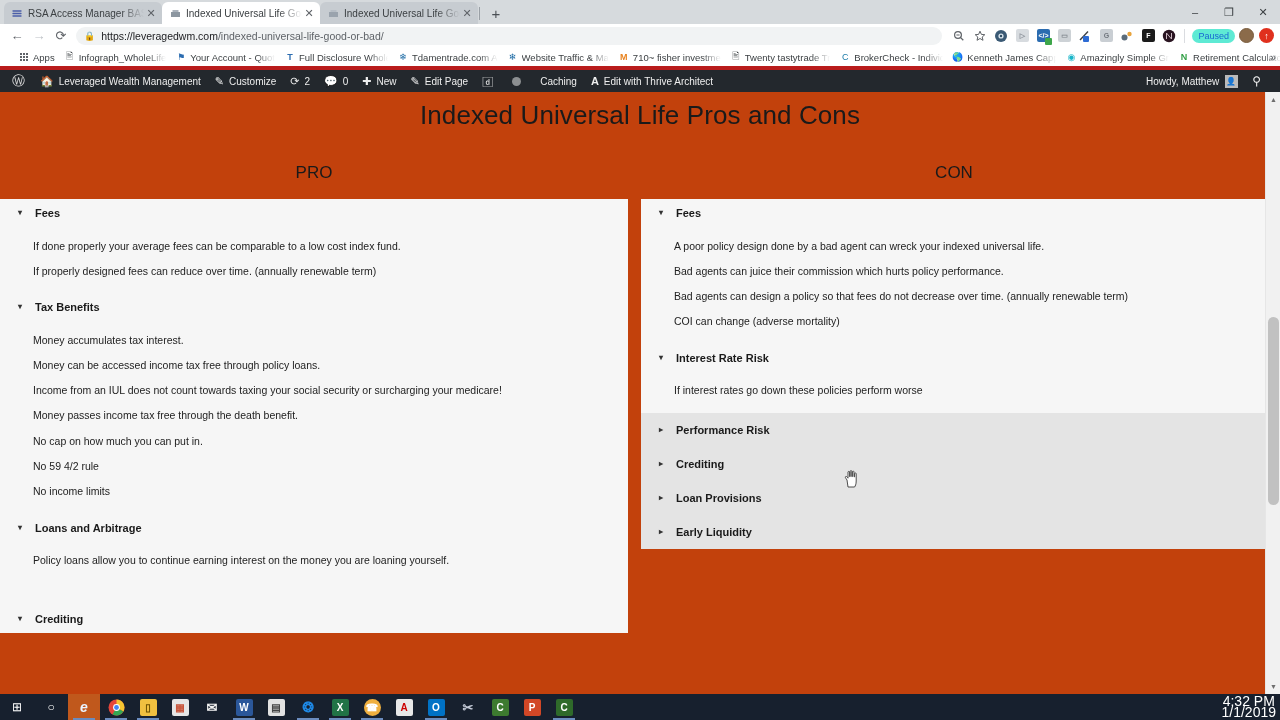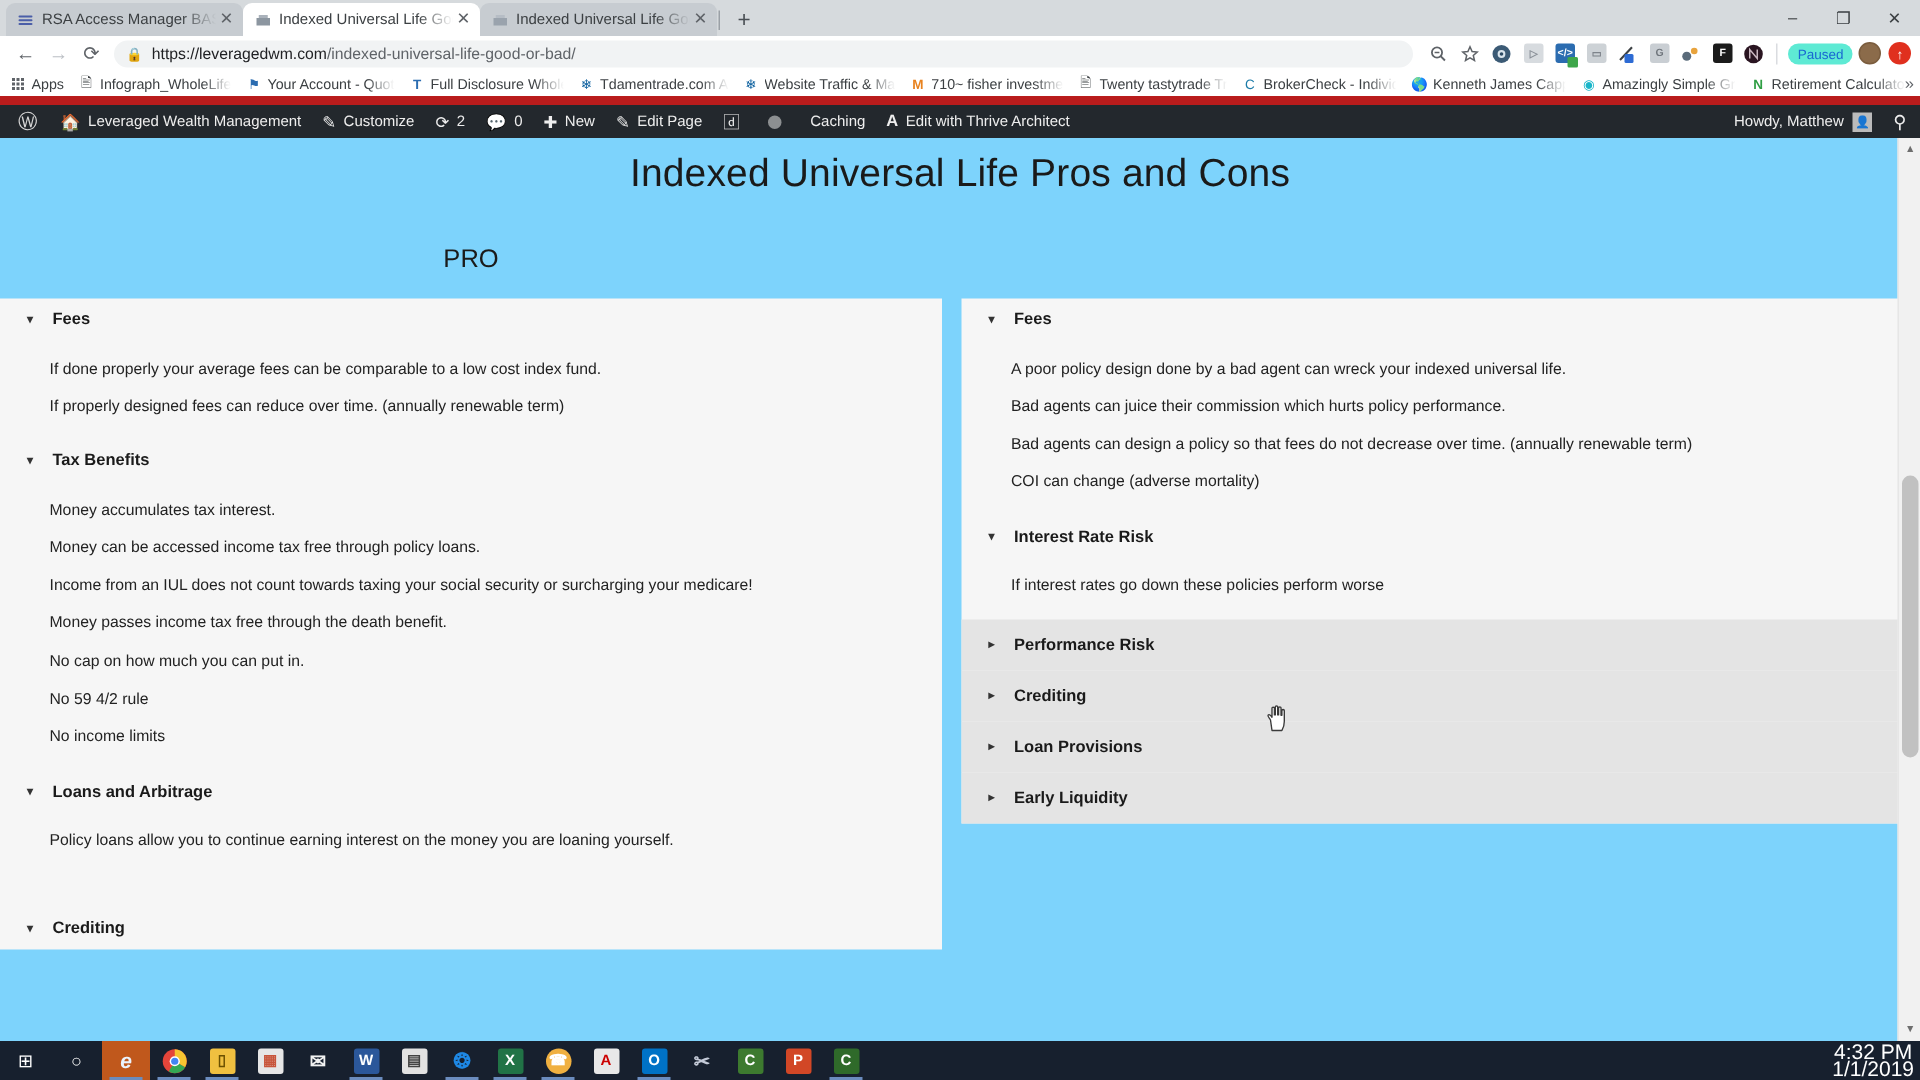--- a/index.html
+++ b/index.html
@@ -100,21 +100,21 @@
   }
   .redcircle {
     width:15px;height:15px;border-radius:50%;background:#e0301e;
     margin-left:5px;display:flex;align-items:center;justify-content:center;
     color:#fff;font-size:9px;
   }
 
   
   .bookmarks {
     height: 22px; background: #ffffff; display: flex; align-items: center;
-    padding: 0 6px; border-bottom: 6px solid #b91c1c; position: relative;
+    padding: 0 18px; border-bottom: 4px solid #b91c1c; position: relative;
   }
   .bm {
     display: flex; align-items: center; font-size: 9.5px; color: #3c4043;
     margin-right: 9px; max-width: 104px; flex: 0 0 auto;
   }
   .bm .bmi { width: 12px; flex: 0 0 12px; display:flex; align-items:center;
              justify-content:center; margin-right: 3px; font-size: 9px; }
   .bm .bml {
     overflow: hidden; white-space: nowrap;
     -webkit-mask-image: linear-gradient(to right,#000 78%,transparent 100%);
@@ -136,31 +136,31 @@
   .adminbar {
     height: 22px; background: #23282d; color: #eeeeee;
     display: flex; align-items: center; font-size: 10px;
     padding: 0 4px; position: relative;
   }
   .ab-item {
     display: flex; align-items: center; height: 22px;
     padding: 0 7px; color: #eee; white-space: nowrap;
   }
   .ab-ico { margin-right: 5px; font-size: 11px; display:flex; align-items:center; }
-  .ab-right { position: absolute; right: 2px; display: flex; align-items: center; }
+  .ab-right { position: absolute; right: 12px; display: flex; align-items: center; }
   .ab-avatar {
     width: 13px; height: 13px; background: #bbb; margin-left: 6px;
     display:flex; align-items:center; justify-content:center;
     font-size:8px; color:#333;
   }
   .wp-logo { font-size: 13px; padding: 0 8px; color:#d8d8d8; }
   .grey-dot { width:9px;height:9px;border-radius:50%;background:#8c8f91;display:block; }
 
   
-  .content { position: relative; height: 602px; background:#7dd3fc; }
+  .content { position: relative; height: 602px; background:#c2410c; }
 
   .page-title {
     text-align: center; font-size: 26px; color: #1a1a1a;
     font-weight: normal; padding-top: 8px; letter-spacing: .1px;
   }
 
   .colheads { display: flex; margin-top: 32px; }
   .colhead {
     flex: 1 1 50%; text-align: center; font-size: 17px; color: #1a1a1a;
   }
@@ -486,20 +486,21 @@
         </div>
       </div>
     </div>
 
     <div class="content">
 
       <h1 class="page-title">Indexed Universal Life Pros and Cons</h1>
 
       <div class="colheads">
         <div class="colhead pro">PRO</div>
+        <div class="colhead con">CON</div>
       </div>
 
       <div class="columns">
 
         <div class="col-pro">
 
           <div class="acc-sec">
             <div class="acc-head">
               <span class="caret">▾</span>
               <span>Fees</span>

